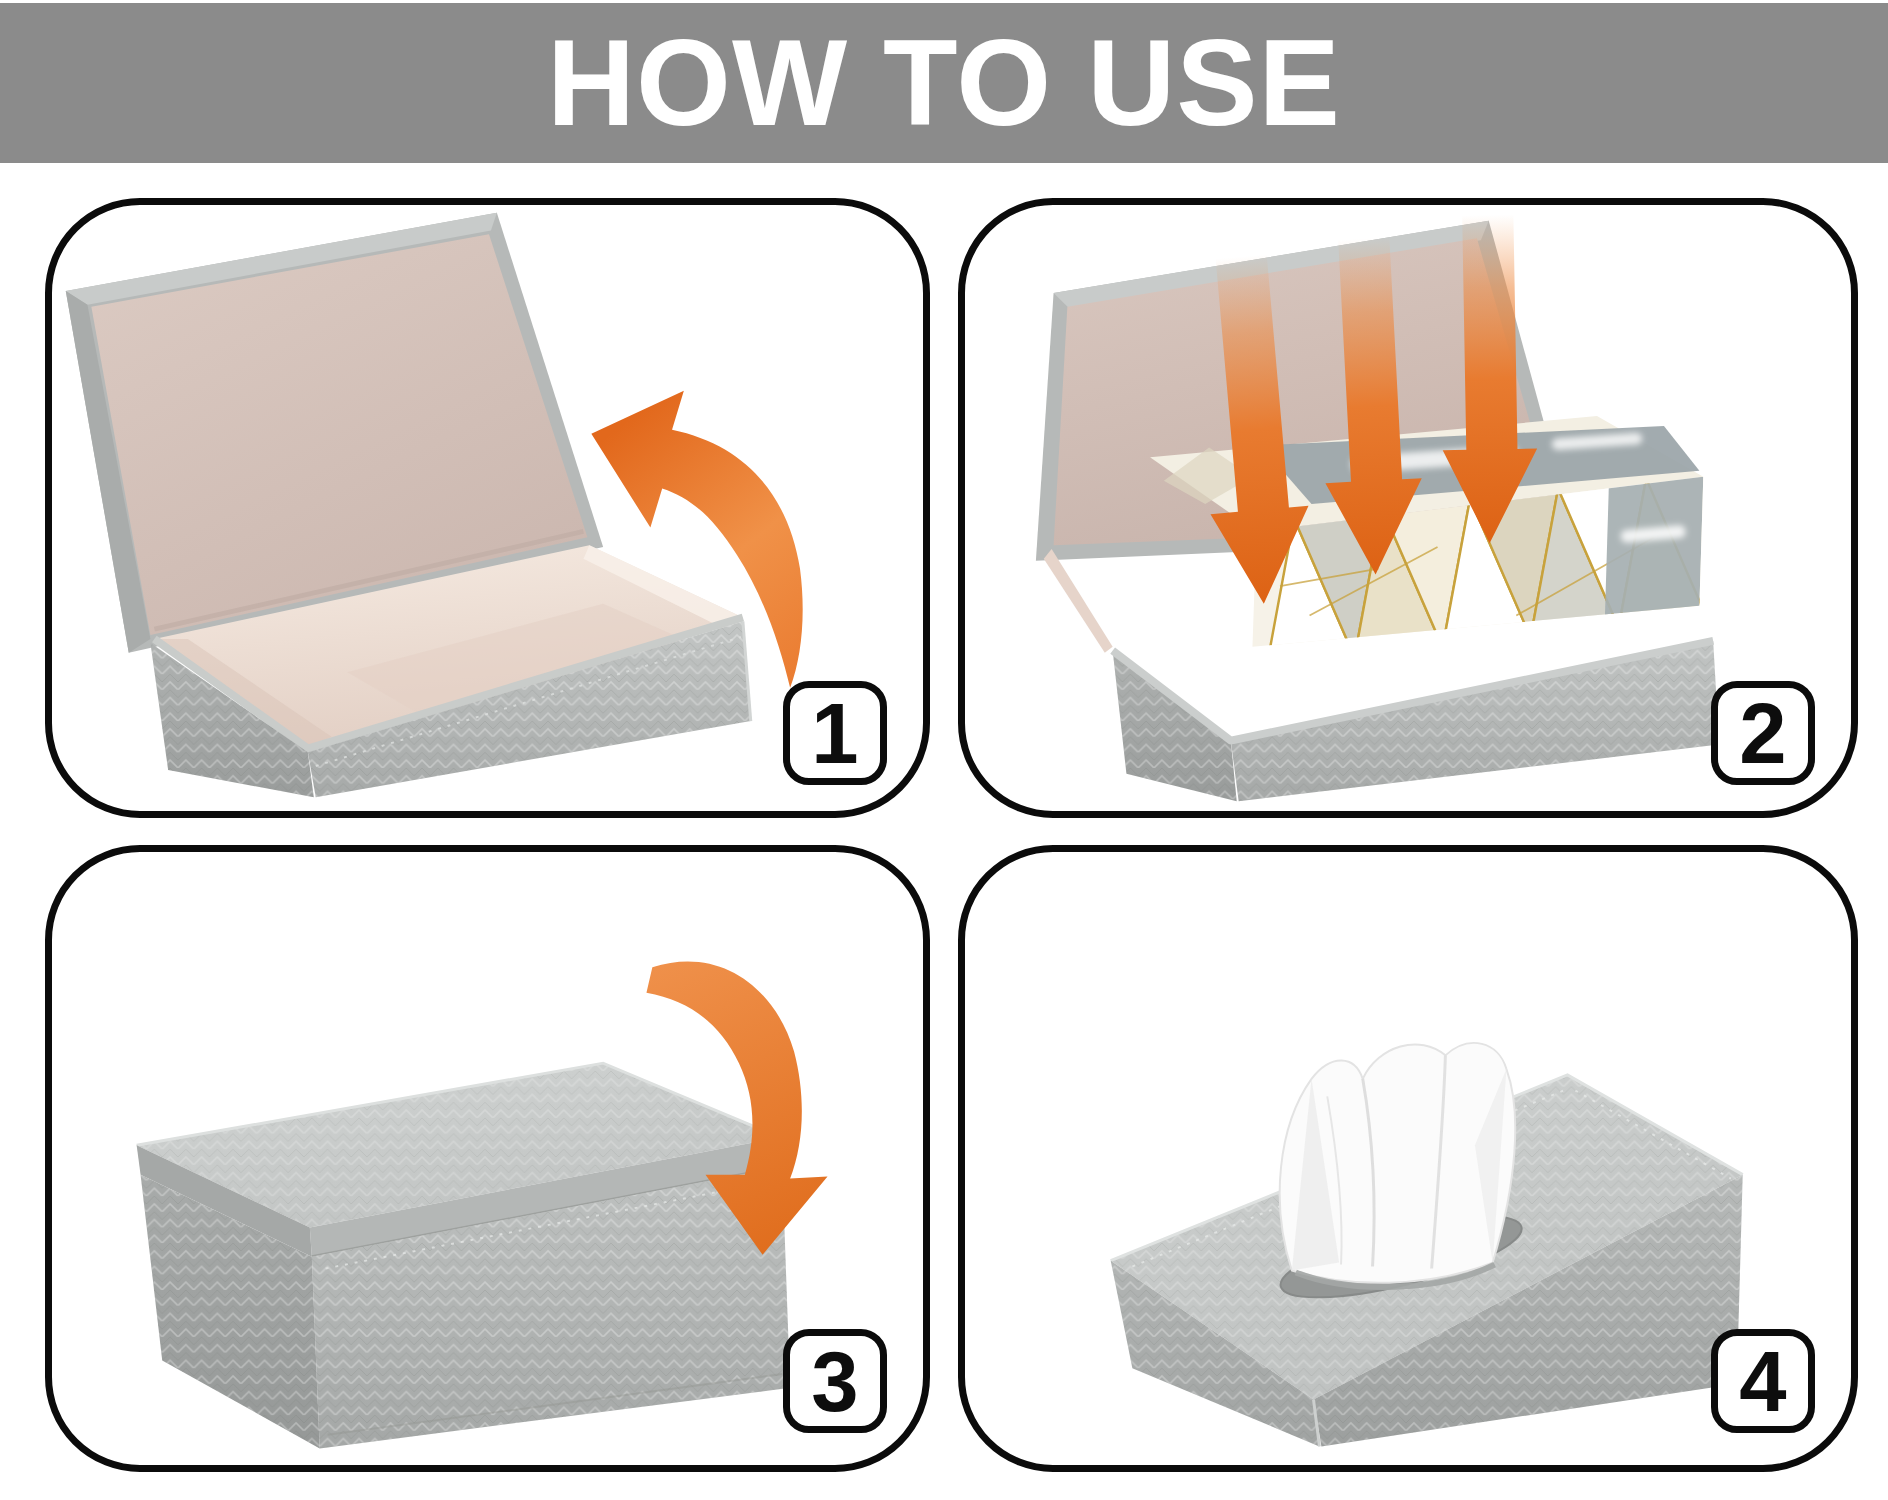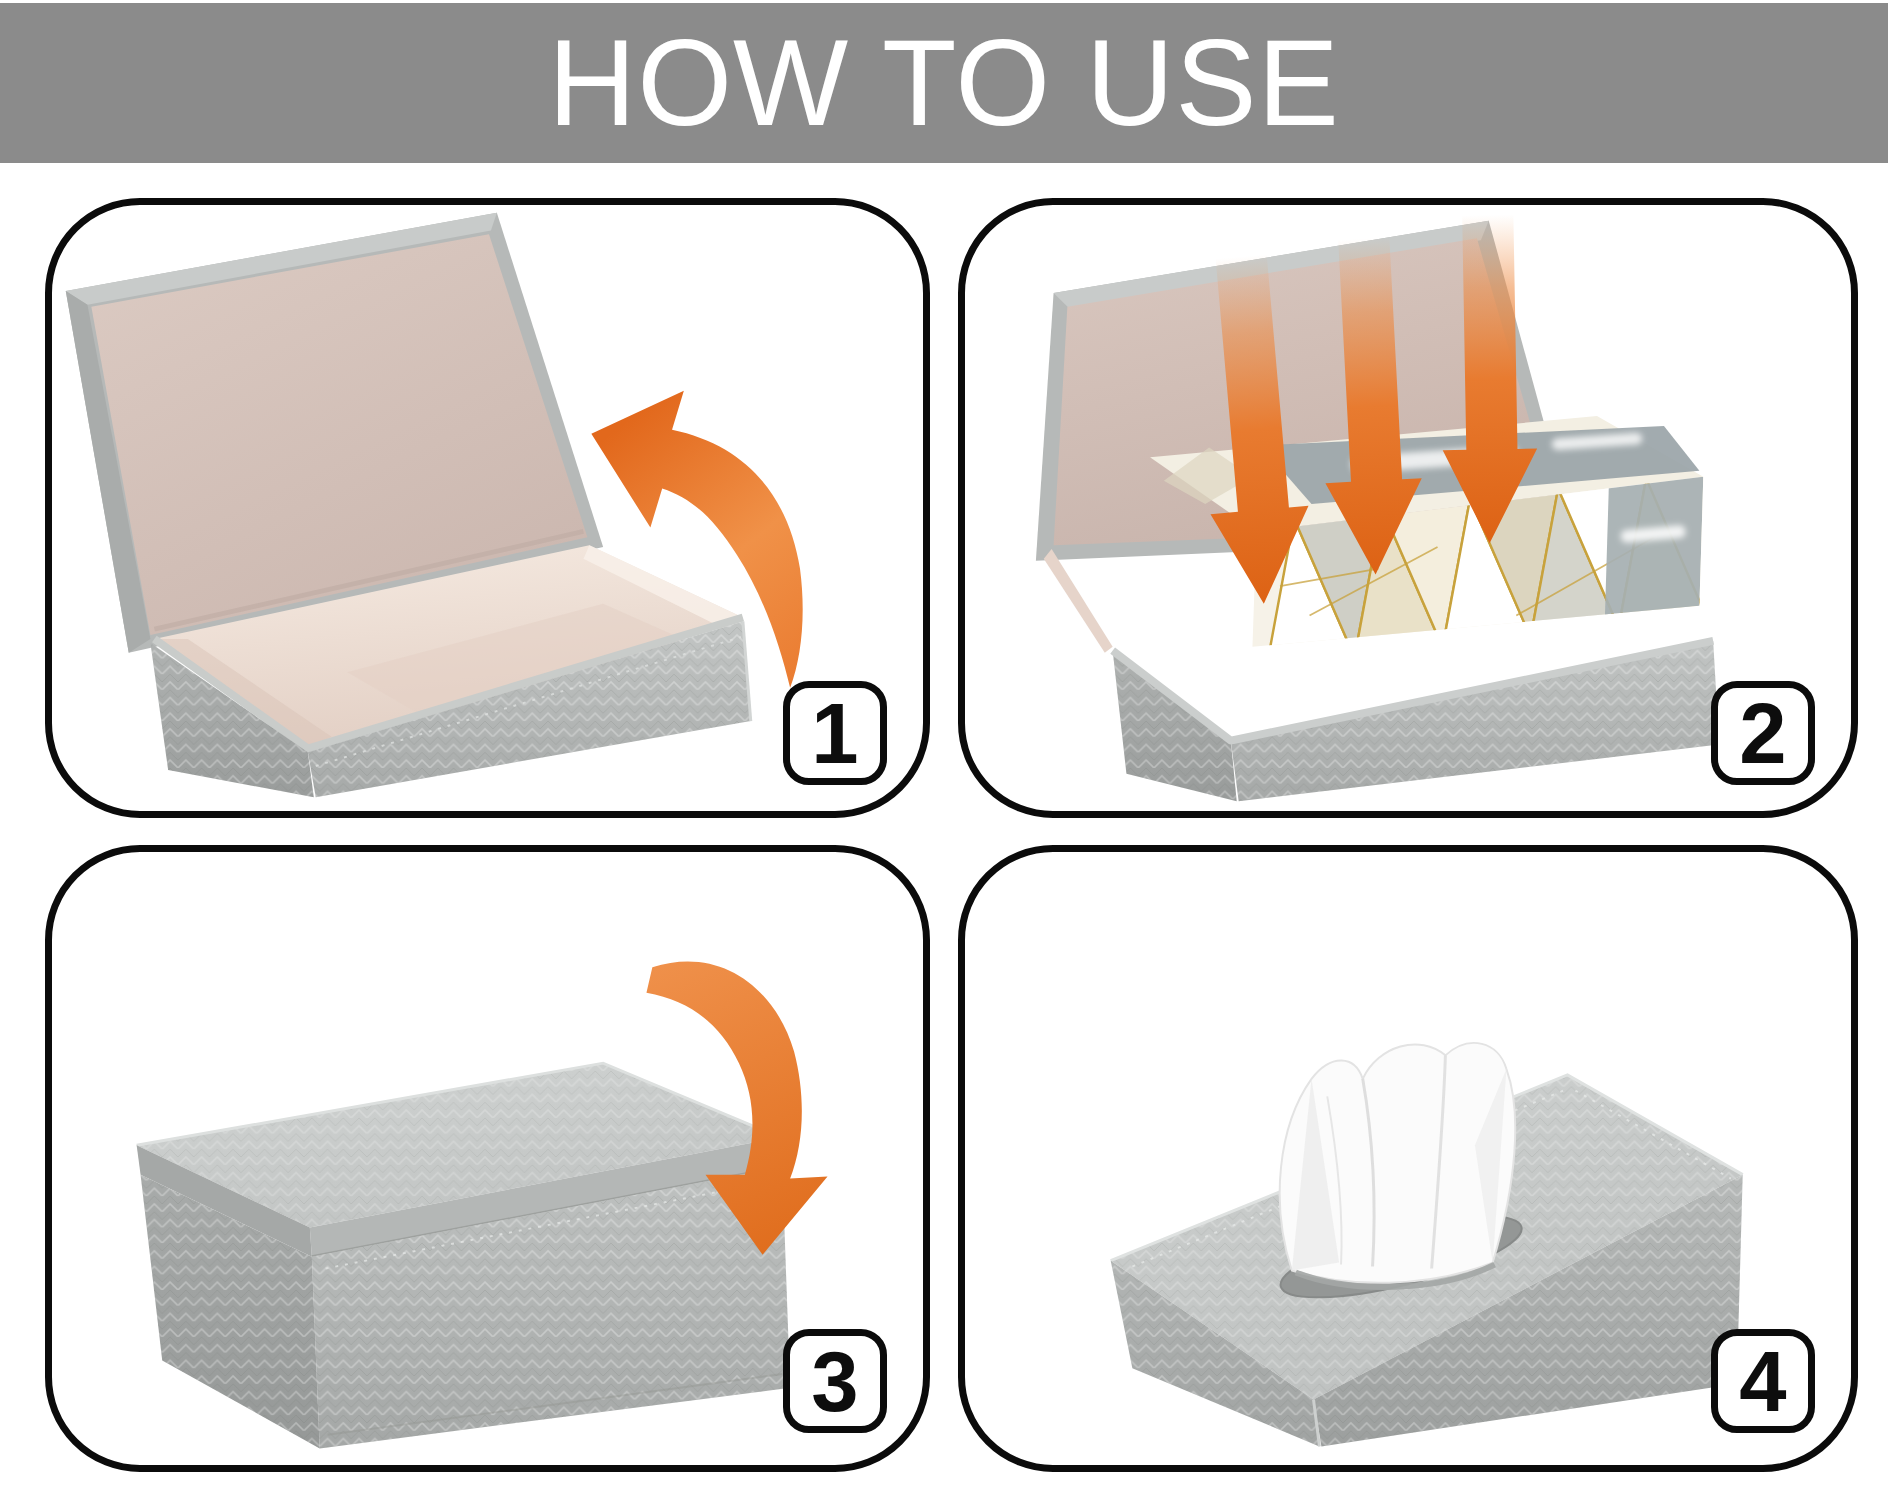--- a/index.html
+++ b/index.html
@@ -6,21 +6,21 @@
   .stage{
     position:relative;width:1888px;height:1500px;overflow:hidden;
     font-family:"Liberation Sans",sans-serif;background:#ffffff;
   }
   
   .banner{
     position:absolute;left:0;top:3px;width:1888px;height:160px;
     background:#8b8b8b;display:flex;align-items:center;justify-content:center;
   }
   .banner h1{
-    margin:12px;line-height:1;color:#ffffff;font-weight:normal;
+    margin:12px;line-height:1;color:#ffffff;font-weight:bold;
     font-size:122px;letter-spacing:1px;white-space:nowrap;
   }
   
   .panel{
     position:absolute;box-sizing:border-box;background:#ffffff;
     border:7px solid #0b0b0b;border-radius:95px;
   }
   .panel svg{position:absolute;left:0;top:0;width:100%;height:100%;}
   .p1{left:45px;top:198px;width:885px;height:620px;}
   .p2{left:958px;top:198px;width:900px;height:620px;}

